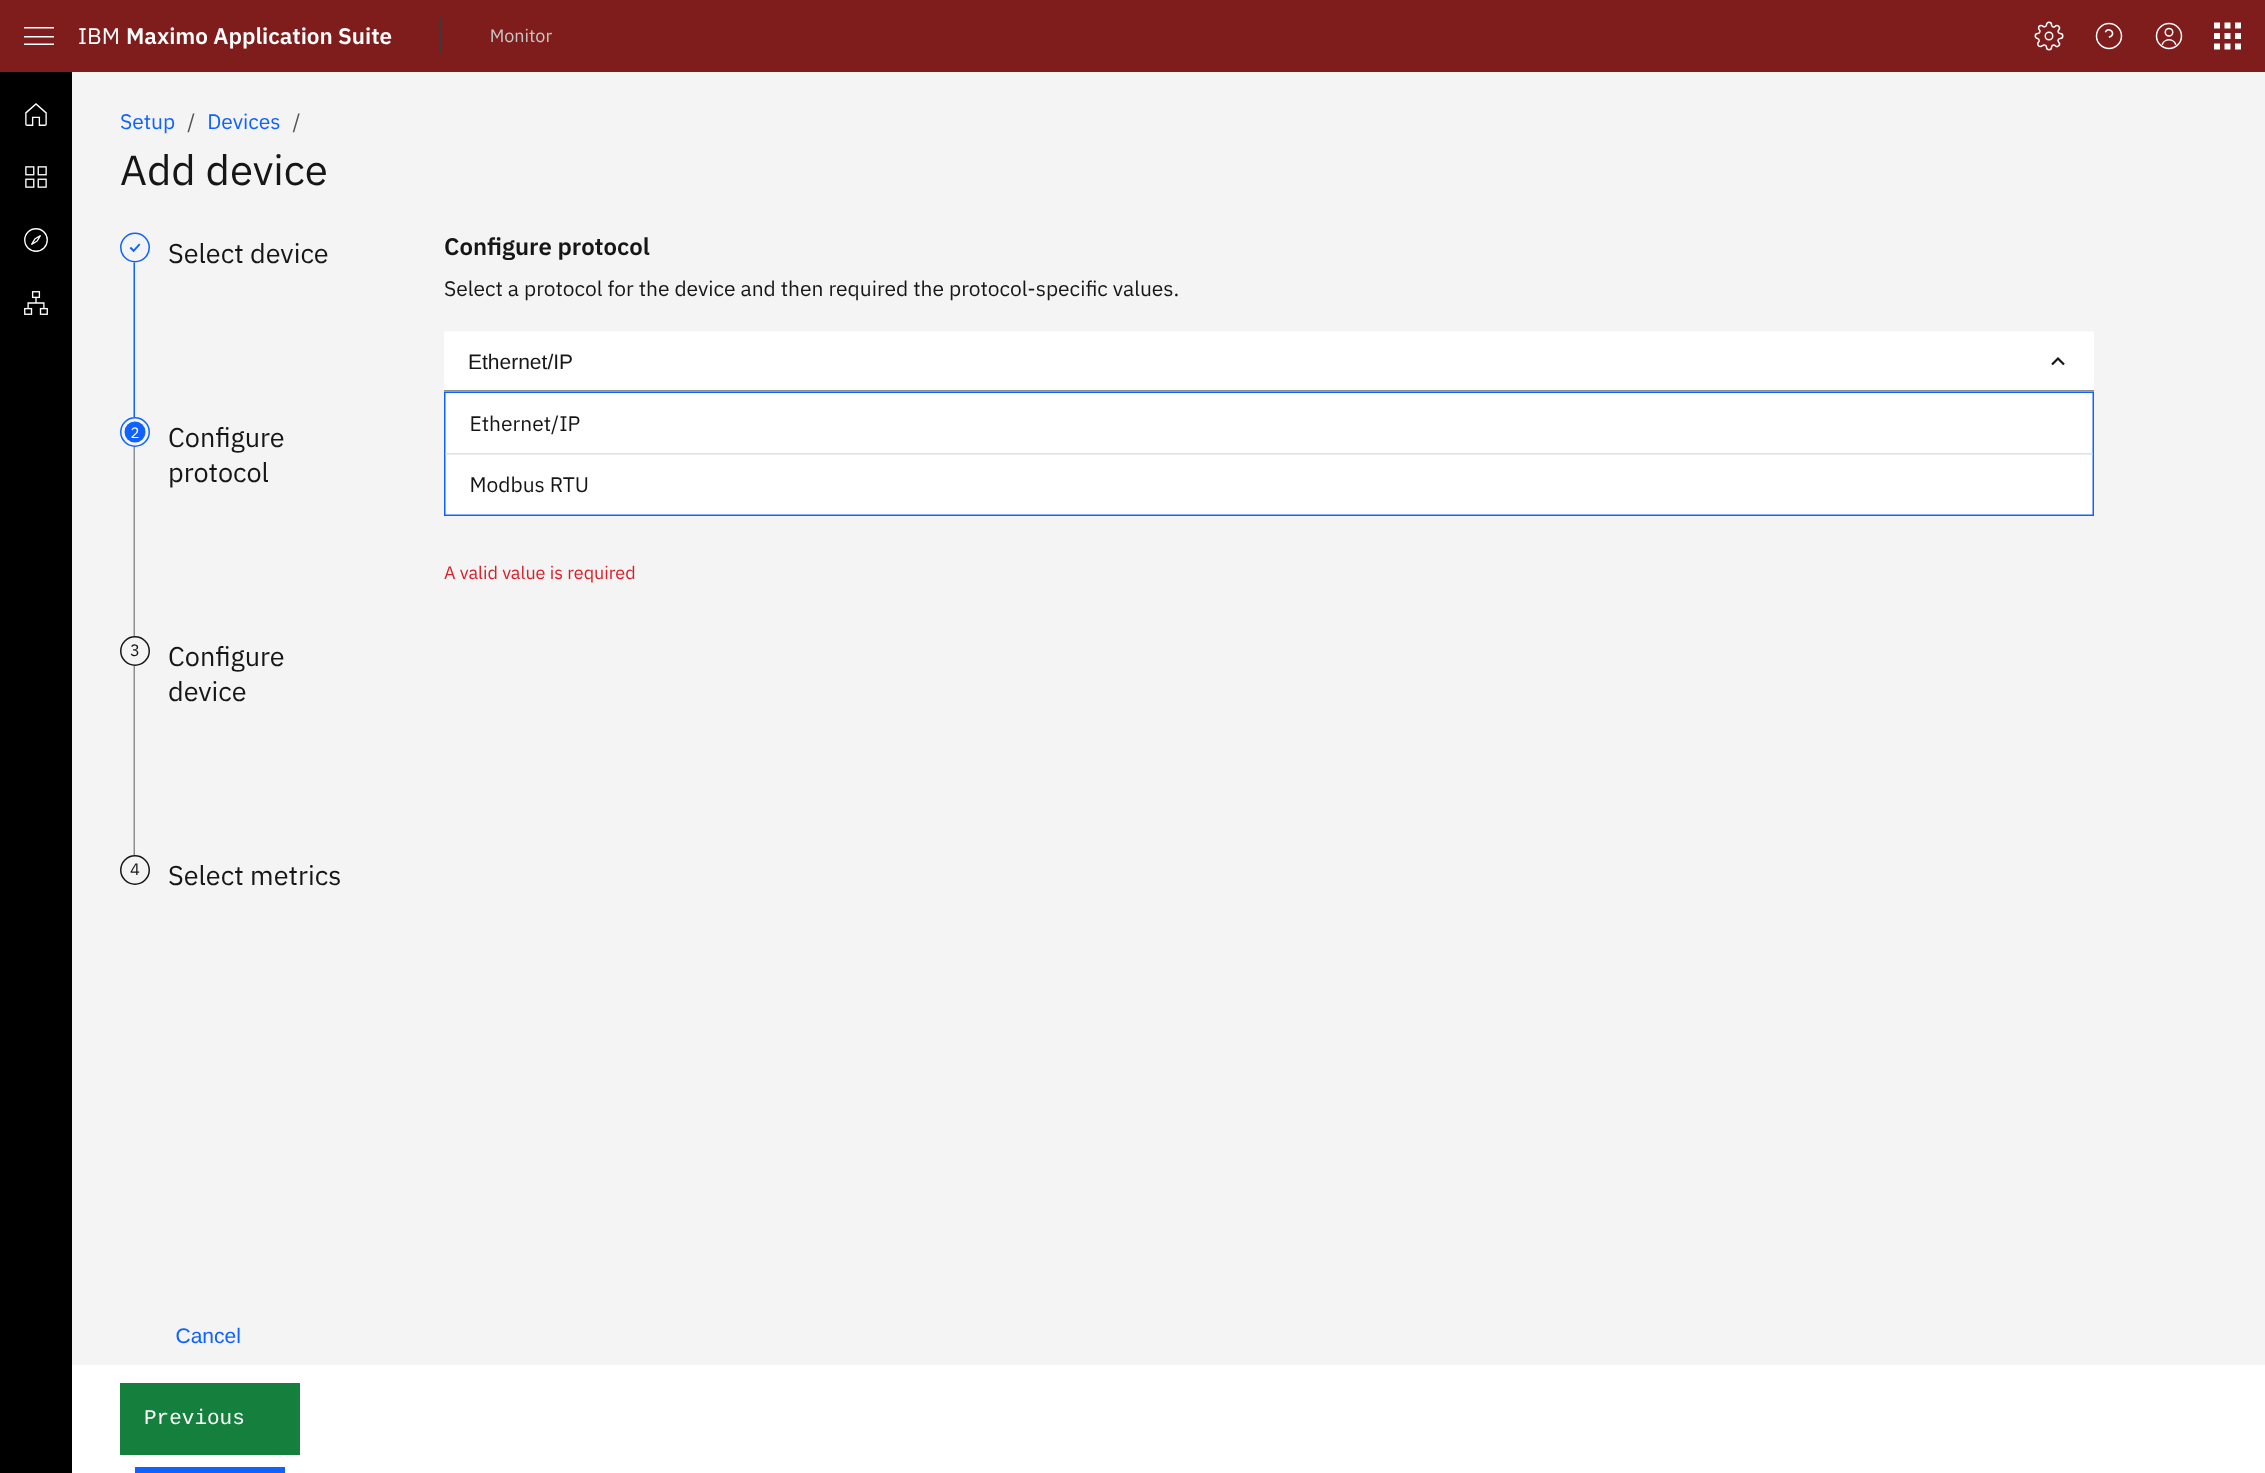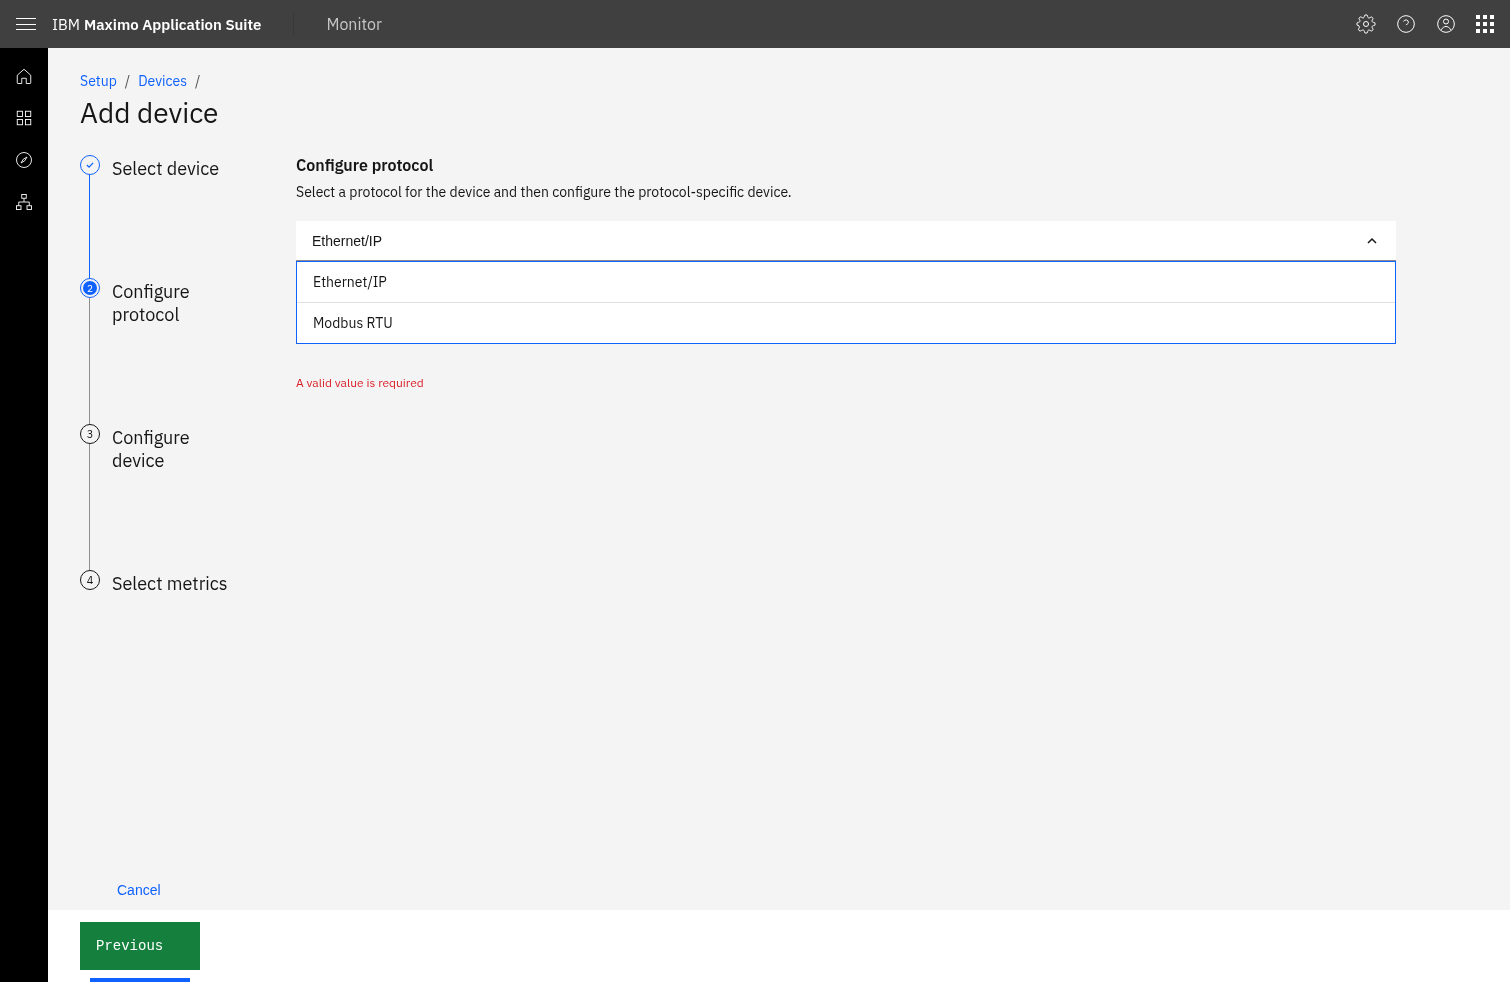--- a/index.html
+++ b/index.html
@@ -1,28 +1,28 @@
 <!DOCTYPE html>
 <html><head>
 <meta charset="utf-8">
 <style>
   * { box-sizing: border-box; margin: 0; padding: 0; }
   html, body { height: 100%; font-family: "IBM Plex Sans", -apple-system, BlinkMacSystemFont, Arial, sans-serif; font-size: 14px; color: #161616; background: #f4f4f4; }
   .app { display: flex; flex-direction: column; height: 100vh; width: 100vw; overflow: hidden; }
 
   
-  .topbar { height: 48px; background: #404040; color: #fff; display: flex; align-items: center; padding: 0 16px; }
+  .topbar { height: 48px; background: #7f1d1d; color: #fff; display: flex; align-items: center; padding: 0 16px; }
   .topbar-left { display: flex; align-items: center; gap: 16px; }
   .hamburger { width: 20px; height: 20px; display: flex; flex-direction: column; justify-content: space-evenly; cursor: pointer; }
   .hamburger span { height: 1px; background: #fff; }
   .brand { display: flex; align-items: center; gap: 4px; font-size: 15px; }
   .brand-prefix { font-weight: 400; }
   .brand-name { font-weight: 600; }
   .topbar-divider { width: 1px; height: 24px; background: #393939; margin: 0 16px; }
-  .app-label { color: #c6c6c6; font-size: 16px; }
+  .app-label { color: #c6c6c6; font-size: 12px; }
   .topbar-right { margin-left: auto; display: flex; align-items: center; gap: 20px; }
   .topbar-icon { width: 20px; height: 20px; color: #fff; cursor: pointer; display: flex; align-items: center; justify-content: center; }
   .topbar-icon svg { width: 20px; height: 20px; fill: none; stroke: #fff; stroke-width: 1.2; }
   .apps-grid { display: grid; grid-template-columns: repeat(3, 4px); grid-template-rows: repeat(3, 4px); gap: 3px; cursor:pointer; }
   .apps-grid span { width: 4px; height: 4px; background: #fff; }
 
   
   .leftshell { display: flex; flex: 1; overflow: hidden; }
   .leftnav { width: 48px; background: #000; display: flex; flex-direction: column; align-items: center; padding-top: 18px; gap: 22px; }
   .leftnav-icon { width: 20px; height: 20px; color: #fff; cursor: pointer; display:flex; align-items:center; justify-content:center; }
@@ -210,21 +210,21 @@
             <div class="step future">
               <div class="step-circle">
                   <span>4</span>
                 </div>
               <div class="step-label">Select metrics</div>
             </div>
           </div>
 
           <div class="content">
             <div class="section-title">Configure protocol</div>
-            <div class="section-desc">Select a protocol for the device and then configure the protocol-specific device.</div>
+            <div class="section-desc">Select a protocol for the device and then required the protocol-specific values.</div>
 
             <div class="dropdown" style="position:relative;">
               <button class="dropdown-trigger">
                 <span>Ethernet/IP</span>
                 <span class="chev">
                   <svg viewBox="0 0 16 16">
                       <polyline points="4 10 8 6 12 10"></polyline>
                     </svg>
                 </span>
               </button>

